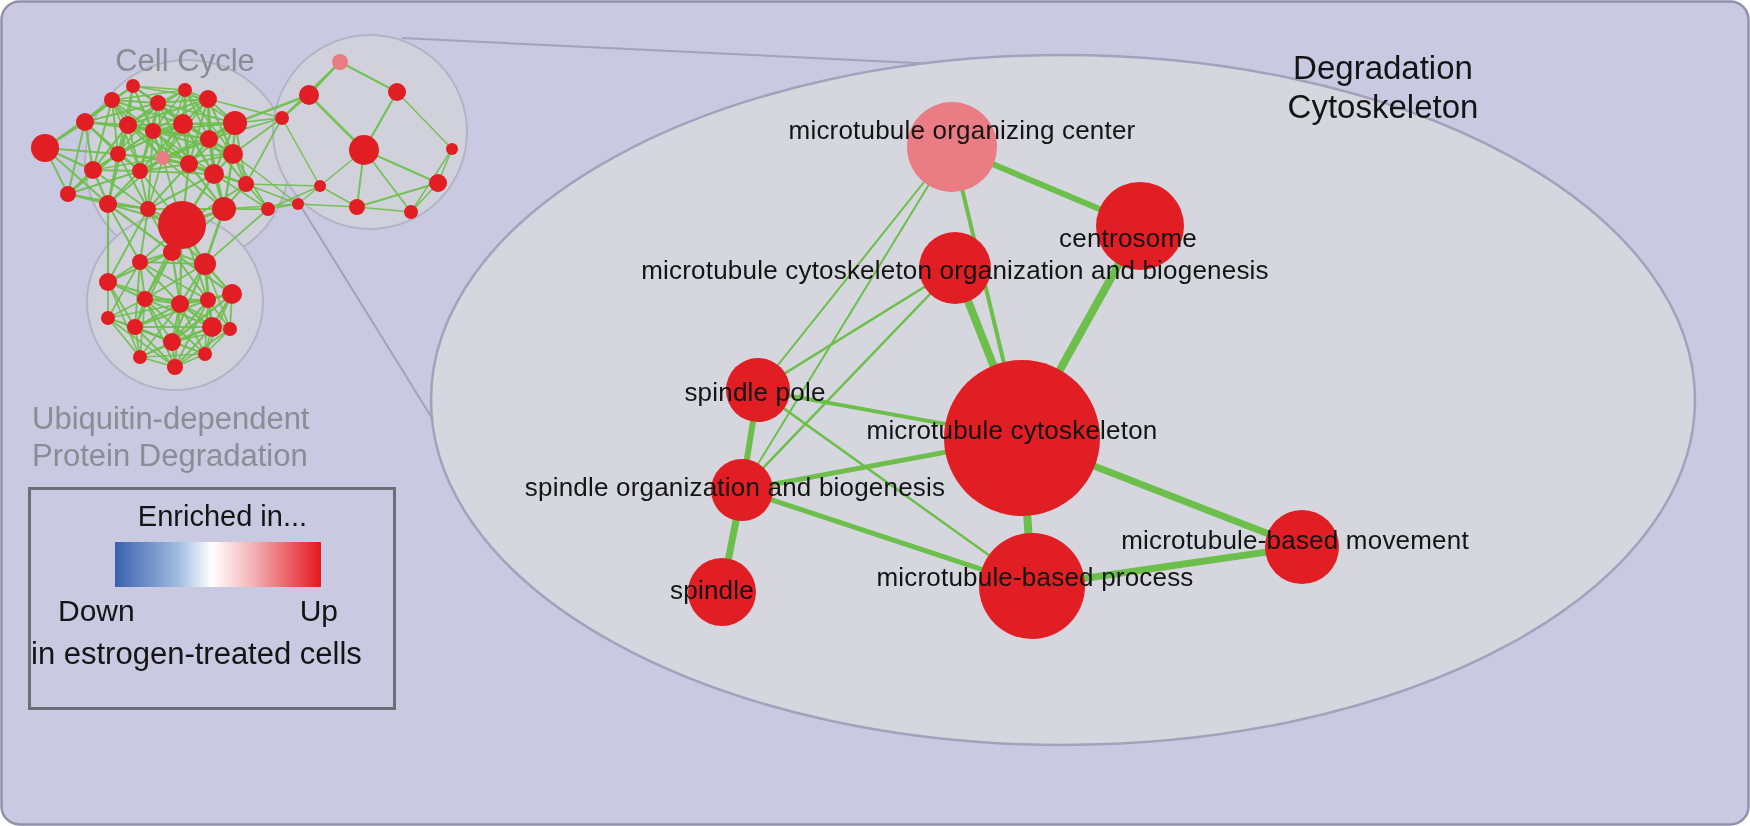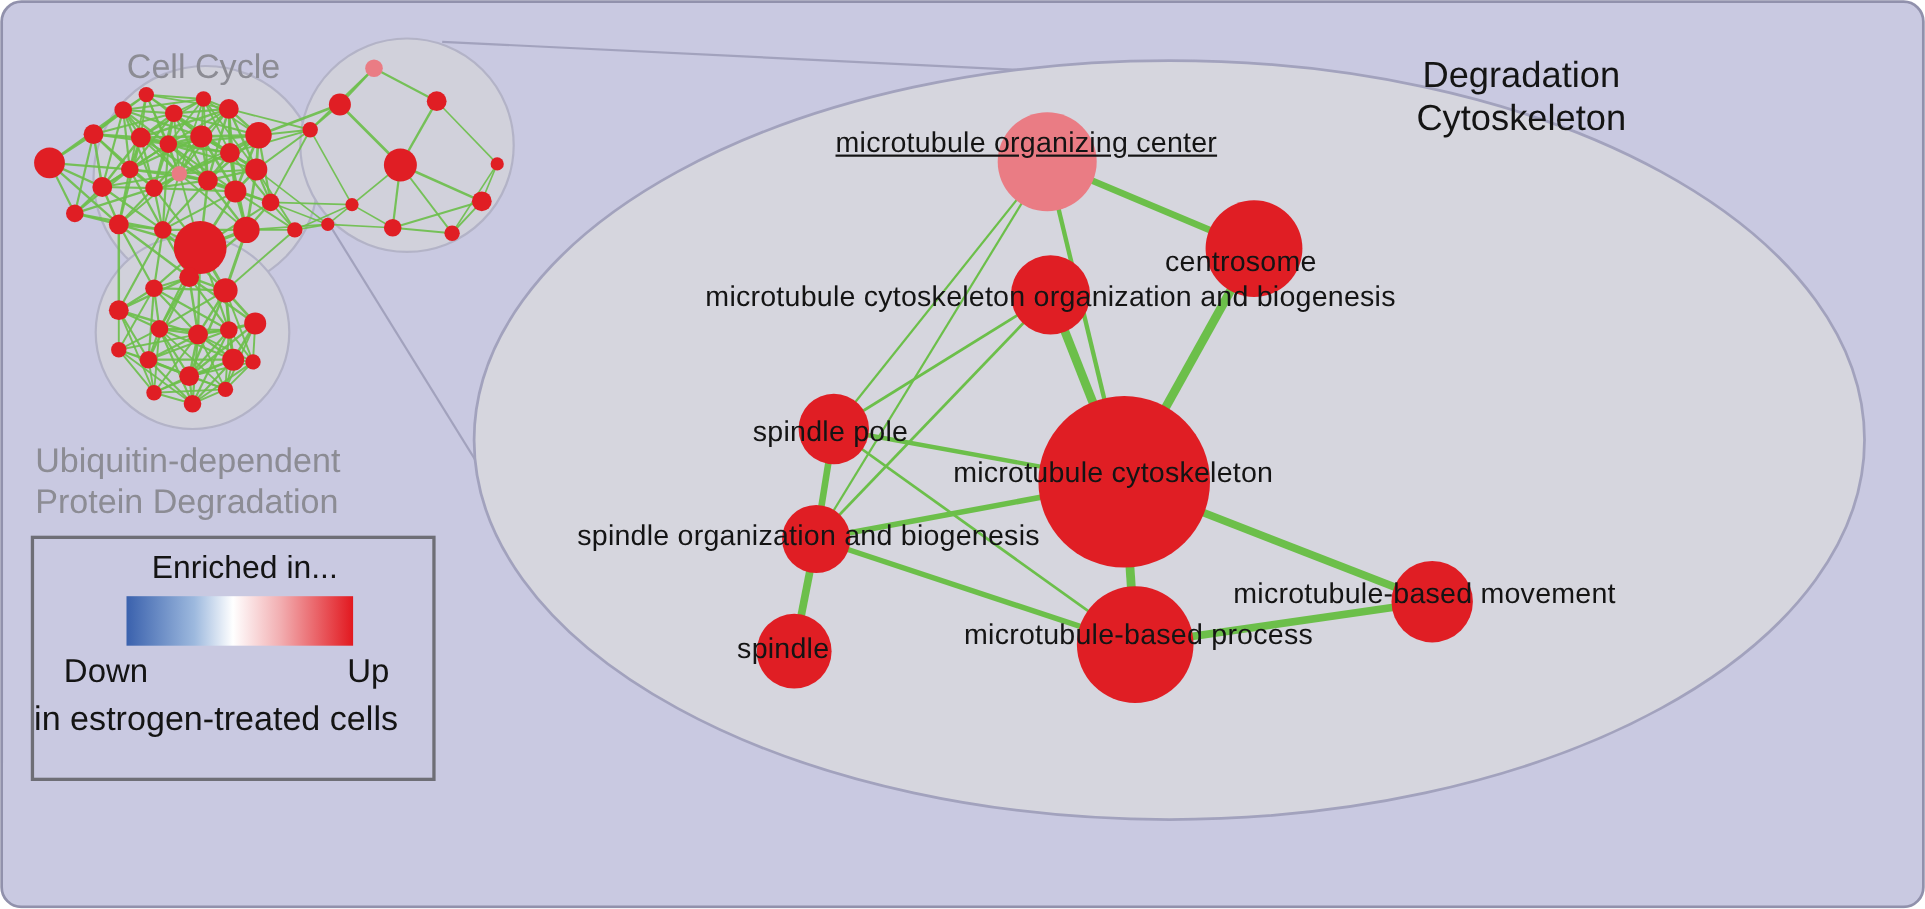--- a/index.html
+++ b/index.html
@@ -15,21 +15,21 @@
   .cluster-label-cc{left:185px;top:61px;transform:translate(-50%,-50%);font-size:31px;color:var(--gray-label);}
   .cluster-label-ub{left:32px;top:400px;font-size:31px;line-height:37px;color:var(--gray-label);}
   .cluster-label-mt{left:1383px;top:48px;transform:translateX(-50%);font-size:33px;line-height:39px;color:var(--black-label);text-align:center;}
   .legend{
     position:absolute;left:28px;top:487px;width:368px;height:223px;
     border:3px solid var(--legend-border);box-sizing:border-box;
   }
   .legend-title{position:absolute;top:10px;left:0;right:0;text-align:center;font-size:29px;color:var(--black-label);padding-left:21px;}
   .legend-gradient{position:absolute;left:84px;top:52px;width:206px;height:45px;}
   .legend-scale{
-    position:absolute;top:104px;left:27px;right:39px;display:flex;justify-content:space-between;
+    position:absolute;top:104px;left:27px;right:55px;display:flex;justify-content:space-between;
     font-size:30px;color:var(--black-label);
   }
   .legend-caption{position:absolute;top:146px;left:0;right:0;font-size:31px;line-height:35px;color:var(--black-label);}
 </style>
 </head>
 <body>
 
 <div class="figure">
 
   <svg width="1750" height="826" viewBox="0 0 1750 826">
@@ -398,21 +398,21 @@
       <circle cx="955" cy="268" r="36" fill="#e01e24"></circle>
       <circle cx="758" cy="390" r="32" fill="#e01e24"></circle>
       <circle cx="1022" cy="438" r="78" fill="#e01e24"></circle>
       <circle cx="742" cy="490" r="31" fill="#e01e24"></circle>
       <circle cx="1302" cy="547" r="37" fill="#e01e24"></circle>
       <circle cx="1032" cy="586" r="53" fill="#e01e24"></circle>
       <circle cx="722" cy="592" r="34" fill="#e01e24"></circle>
     </svg>
 
   <div class="overlay">
-      <div class="node-label" style="left: 933px; top: 130px; text-decoration: underline;">microtubule organizing center</div>
+      <div class="node-label" style="left: 962px; top: 130px;">microtubule organizing center</div>
       <div class="node-label" style="left: 1128px; top: 238px;">centrosome</div>
       <div class="node-label" style="left: 955px; top: 270px;">microtubule cytoskeleton organization and biogenesis</div>
       <div class="node-label" style="left: 755px; top: 392px;">spindle pole</div>
       <div class="node-label" style="left: 1012px; top: 430px;">microtubule cytoskeleton</div>
       <div class="node-label" style="left: 1295px; top: 540px;">microtubule-based movement</div>
       <div class="node-label" style="left: 735px; top: 487px;">spindle organization and biogenesis</div>
       <div class="node-label" style="left: 1035px; top: 577px;">microtubule-based process</div>
       <div class="node-label" style="left: 712px; top: 590px;">spindle</div>
     </div>
 

